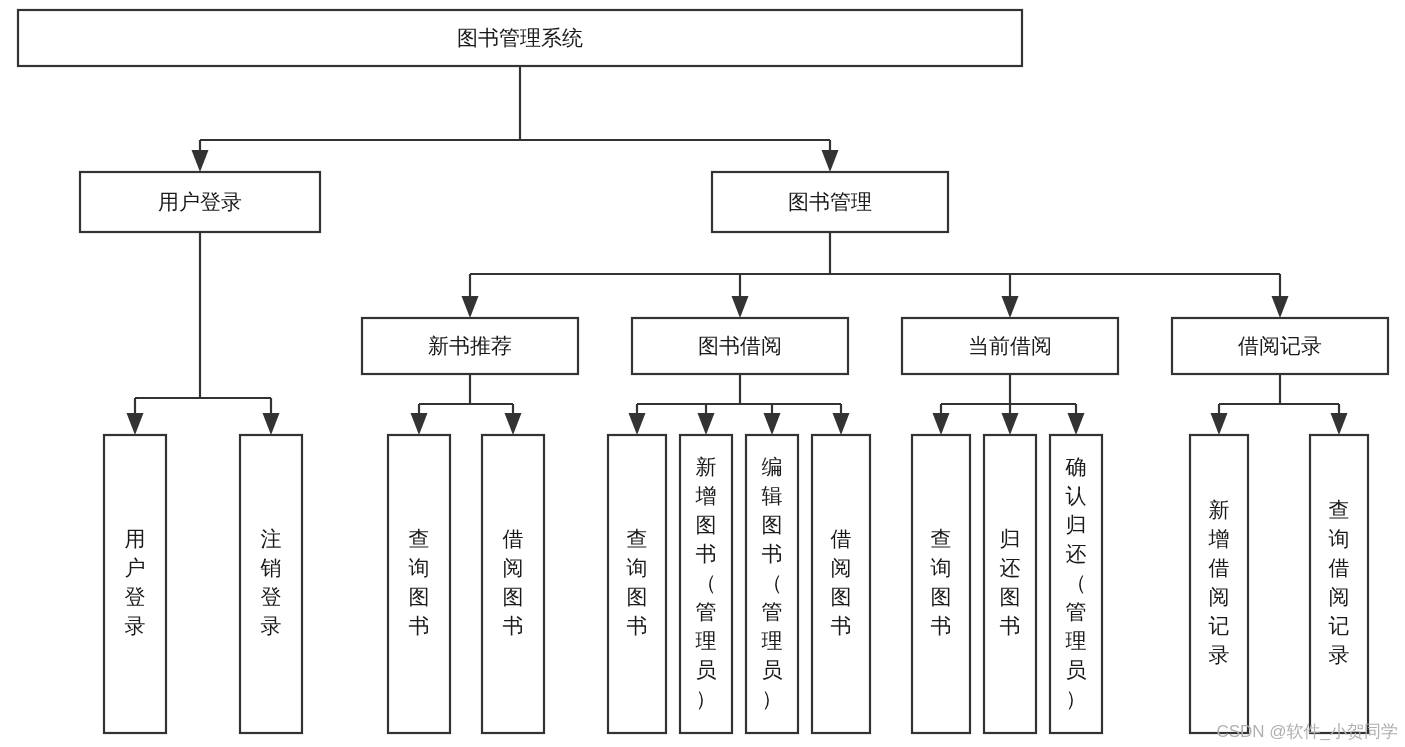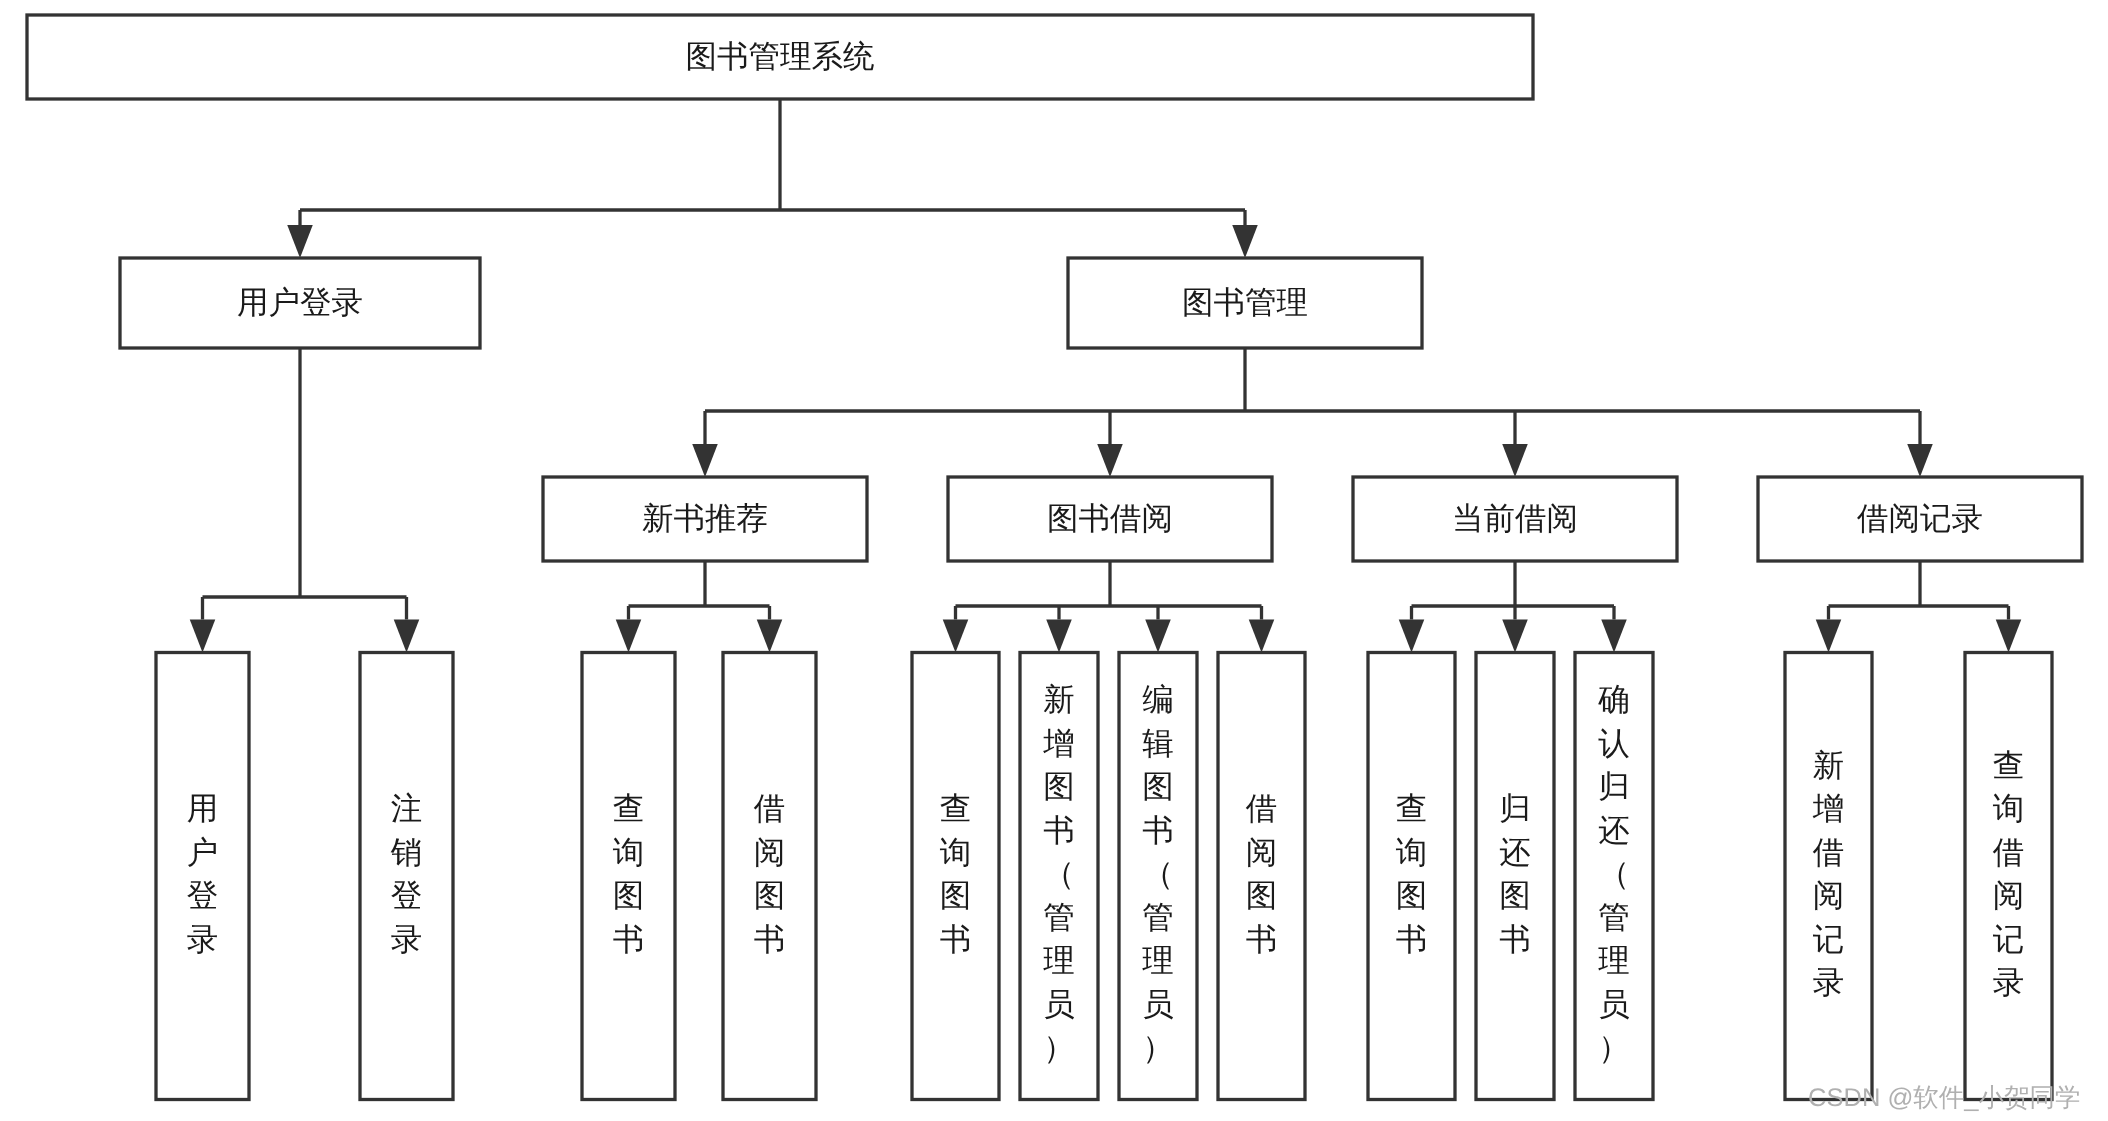--- a/index.html
+++ b/index.html
@@ -50,21 +50,21 @@
     dominant-baseline: middle;
   }
   .node-label-v {
     font-family: "Liberation Sans", "DejaVu Sans", sans-serif;
     font-size: 21px;
     fill: #1a1a1a;
     text-anchor: middle;
   }
   .watermark {
     position: absolute;
-    right: 18px;
+    right: 7px;
     bottom: 4px;
     font-family: "Liberation Sans", "DejaVu Sans", sans-serif;
     font-size: 17px;
     color: #b0b0b0;
     white-space: nowrap;
     user-select: none;
   }
 </style>
 </head>
 <body>

